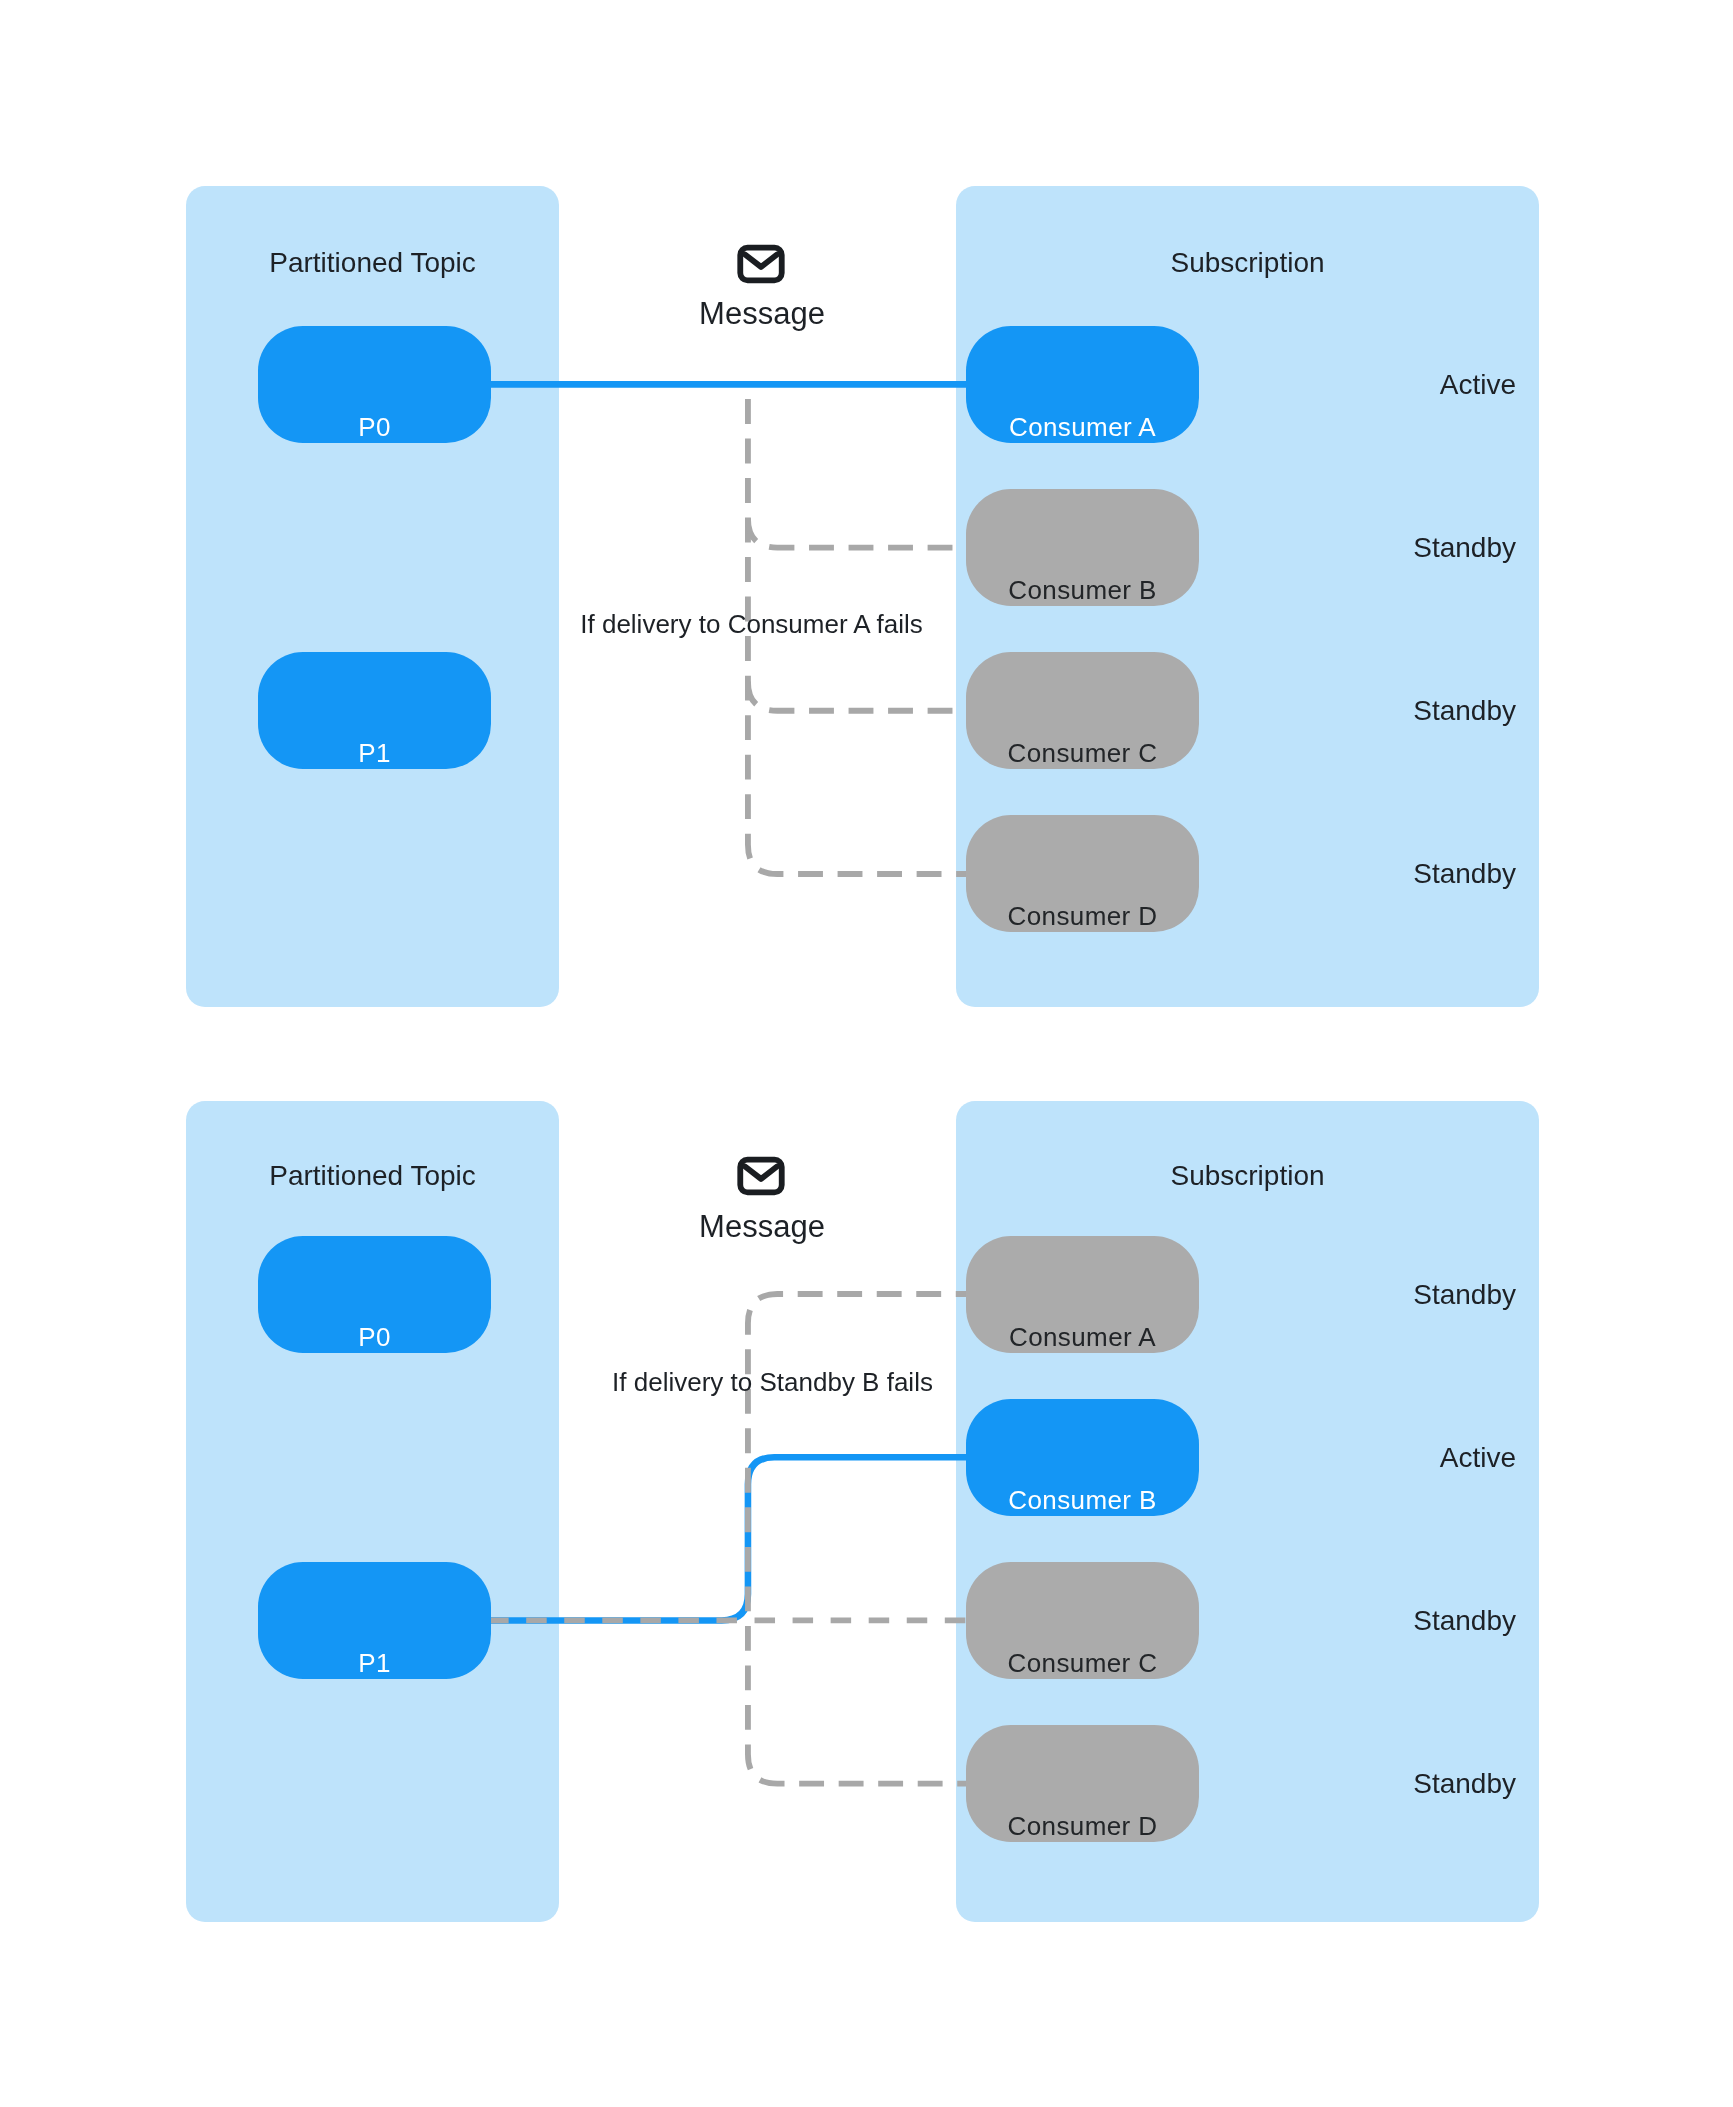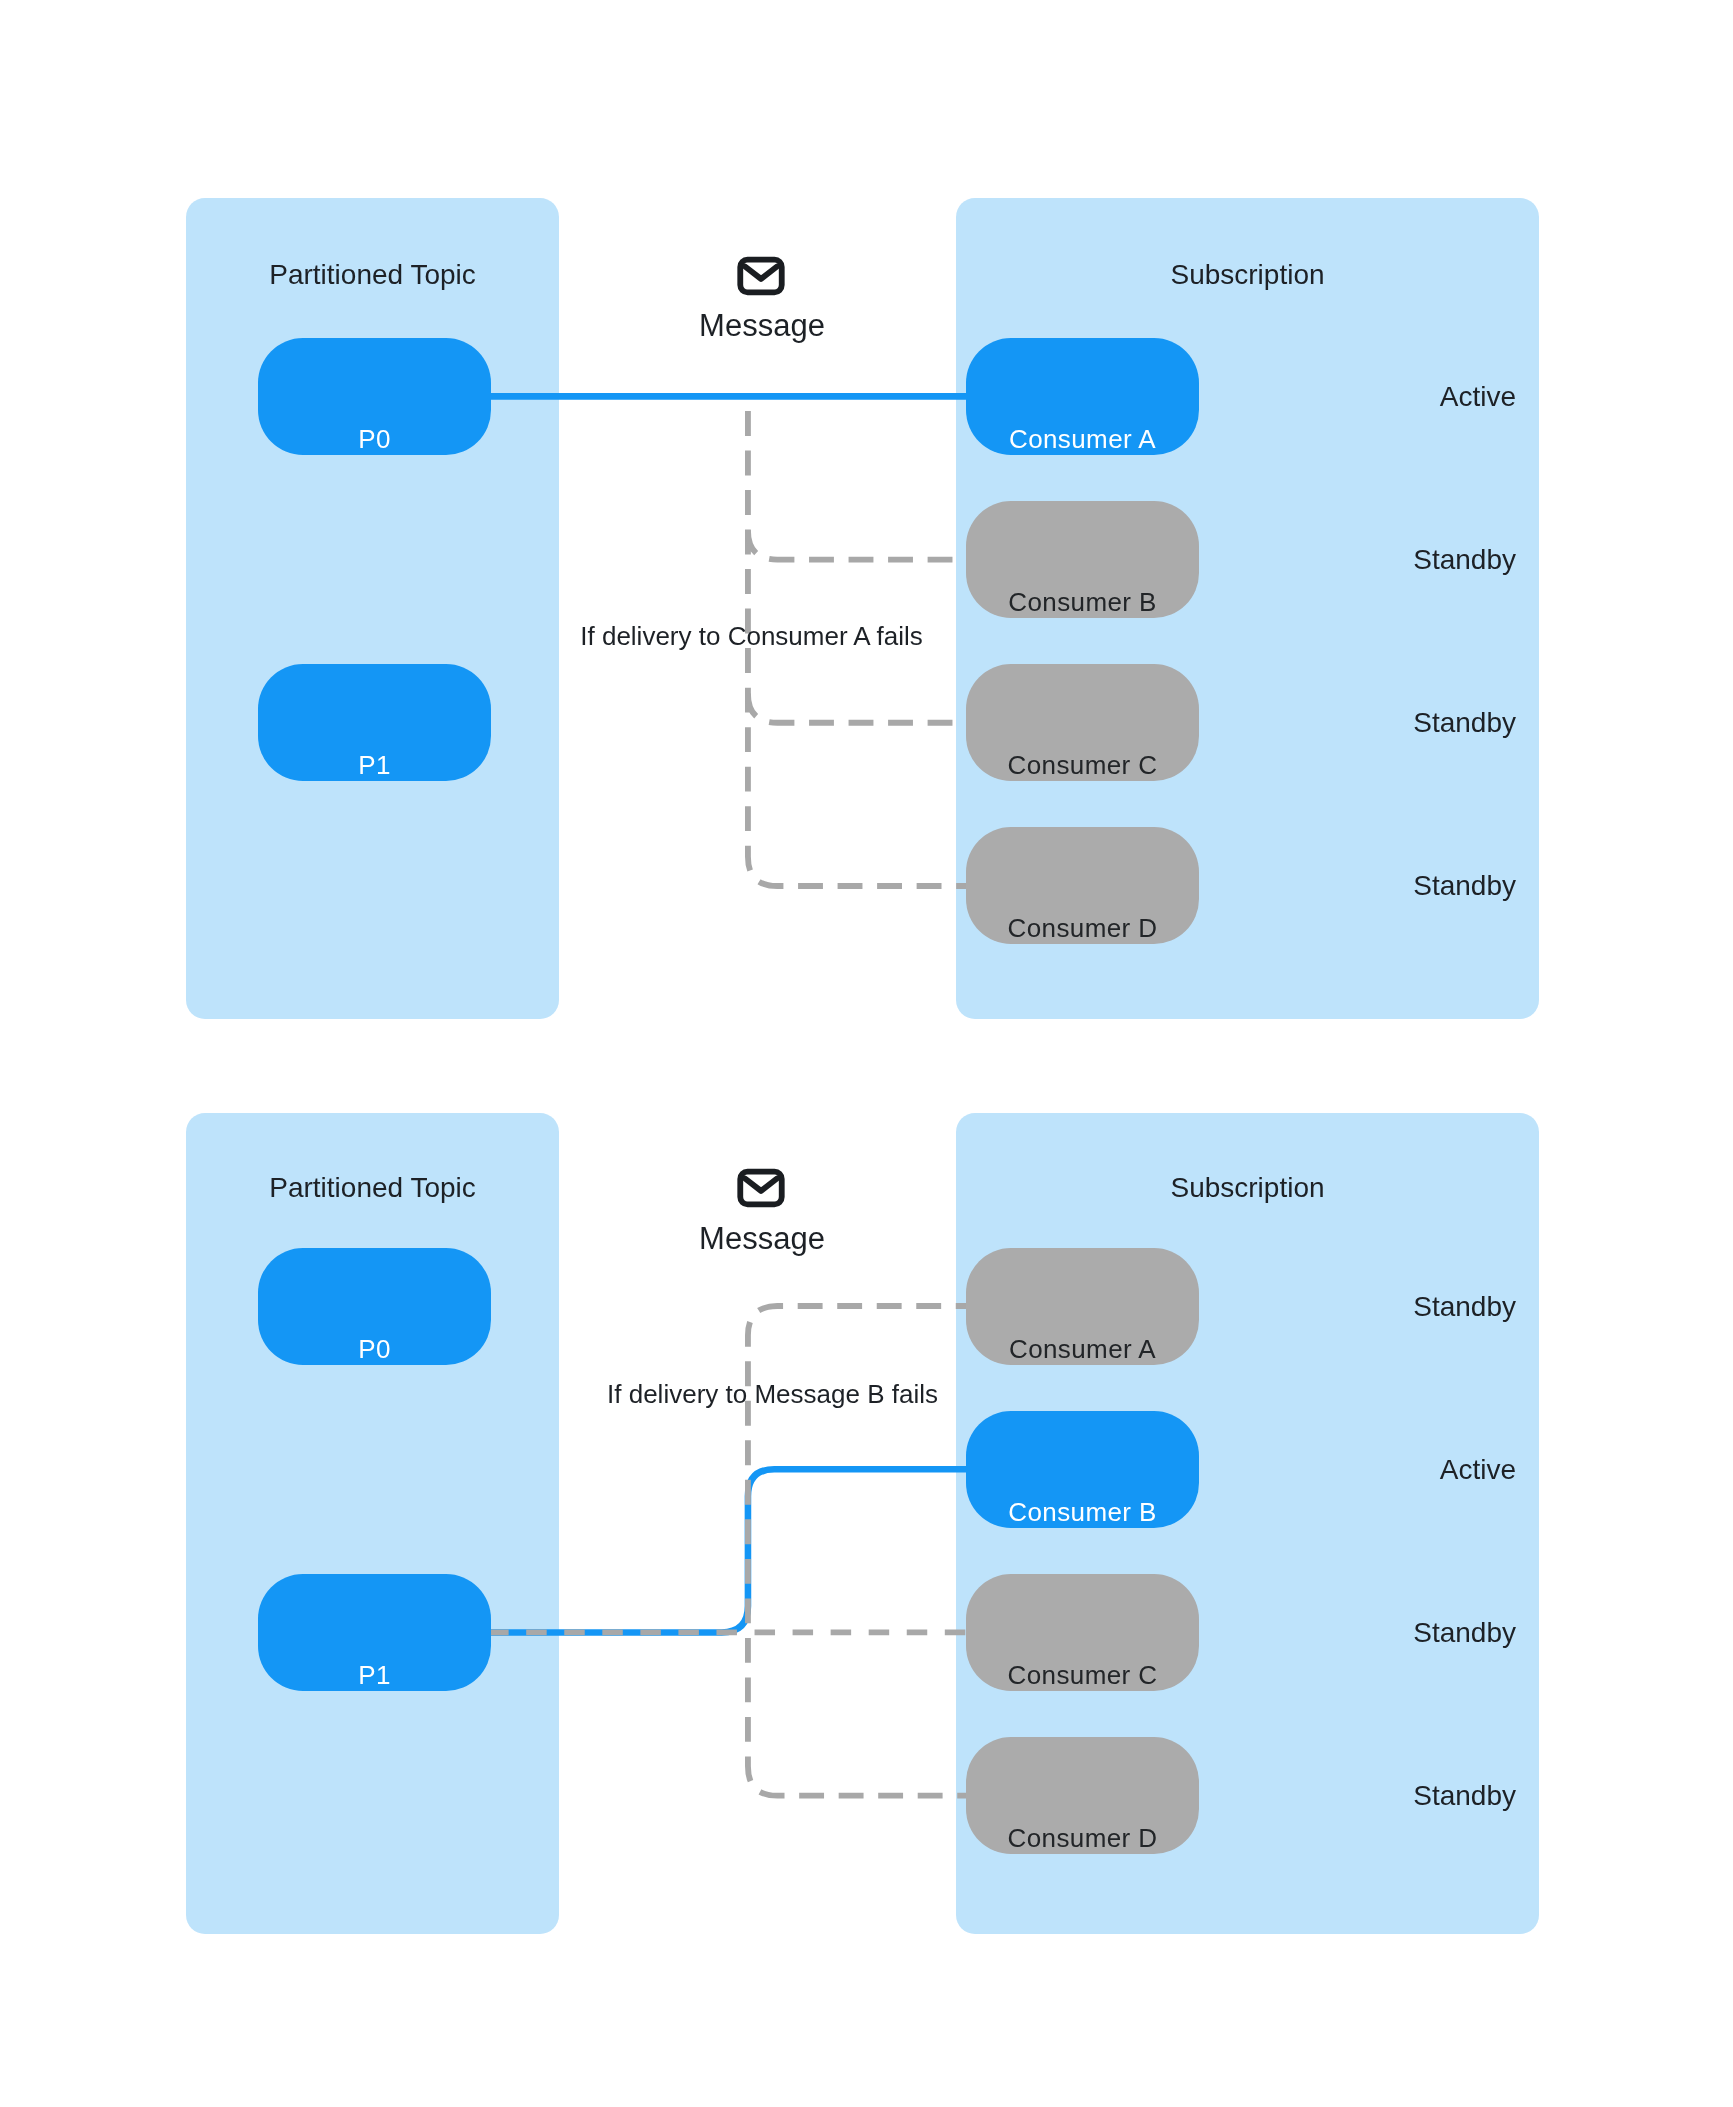--- a/index.html
+++ b/index.html
@@ -15,21 +15,21 @@
   }
   html,body{margin:0;padding:0;}
   body{
     width:1733px;height:2108px;
     background:var(--background);
     font-family:"Liberation Sans", sans-serif;
     color:var(--text-dark);
     position:relative;
     overflow:hidden;
   }
-  .canvas{position:absolute;inset:0;width:1733px;height:1488px;margin-top:12px;}
+  .canvas{position:absolute;inset:0;width:1733px;height:1488px;}
   .panel{
     position:absolute;
     background:var(--panel-blue);
     border-radius:19px;
     z-index:0;
   }
   .connectors{position:absolute;left:0;top:0;z-index:1;}
   .panel-title{
     position:absolute;z-index:2;
     font-size:28px;line-height:35px;
@@ -141,21 +141,21 @@
     </svg>
     <div class="msg-label" style="top:1209px;">Message</div>
 
     <div class="pill partition" style="top:1236px;">
       <span>P0</span>
     </div>
     <div class="pill partition" style="top:1562px;">
       <span>P1</span>
     </div>
 
-    <div class="note" style="left:575px;top:1365px;">If delivery to Message B fails</div>
+    <div class="note" style="left:575px;top:1365px;">If delivery to Standby B fails</div>
 
     <div class="pill consumer" style="top:1236px;" data-state="standby">
       <span>Consumer A</span>
     </div>
     <div class="pill consumer" style="top:1399px;" data-state="active">
       <span>Consumer B</span>
     </div>
     <div class="pill consumer" style="top:1562px;" data-state="standby">
       <span>Consumer C</span>
     </div>

